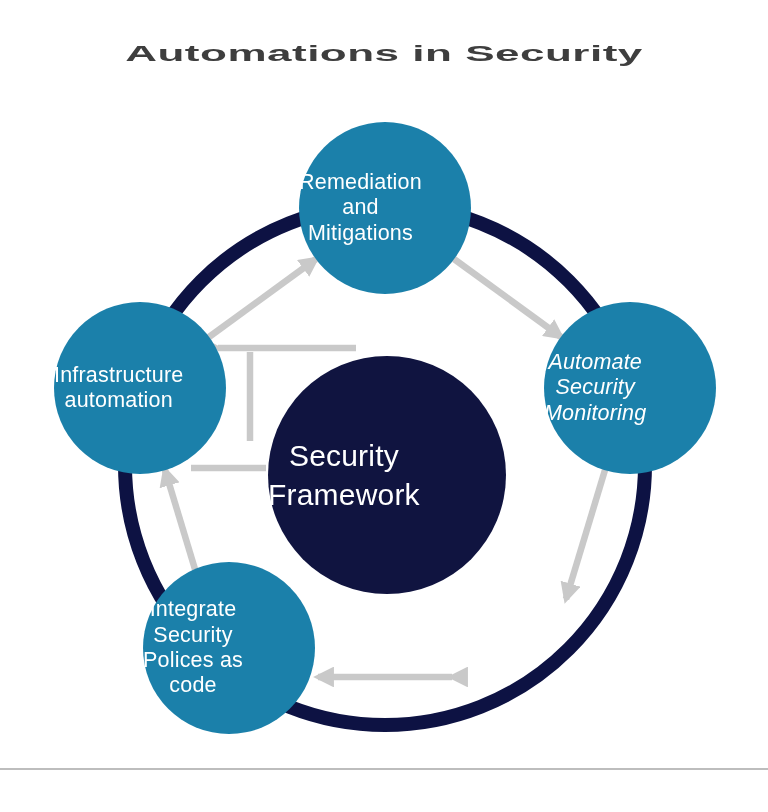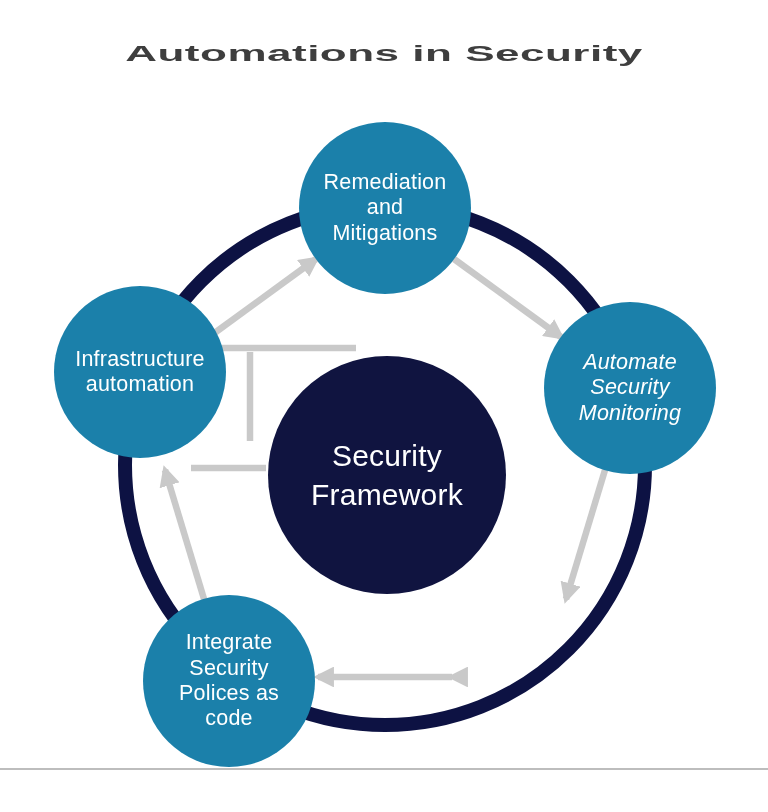--- a/index.html
+++ b/index.html
@@ -19,36 +19,36 @@
     font-family:"Liberation Sans","DejaVu Sans",sans-serif;
     overflow:hidden;
   }
   .stage{position:relative;width:714px;height:812px;background:var(--background);}
   .lines-layer{position:absolute;left:0;top:0;width:768px;height:812px;}
   .ring{fill:none;stroke:var(--ring);stroke-width:14;}
   .connector{stroke:var(--connector);stroke-width:6.5;fill:none;}
   .divider{stroke:var(--divider);stroke-width:2;opacity:.65;}
   .node{
     position:absolute;border-radius:50%;
-    display:flex;align-items:center;justify-content:center;
+    display:flex;align-items:center;justify-content:flex-start;
     text-align:center;color:var(--node-text);
   }
   .node--satellite{width:172px;height:172px;background:var(--node-fill);}
   .node--center{width:238px;height:238px;background:var(--center-fill);}
   .node-label{
     white-space:pre-line;
     font-size:21.5px;line-height:1.18;font-weight:400;
     letter-spacing:.2px;
   }
   .node--center .node-label{font-size:30px;line-height:1.3;font-weight:400;}
   .pos-top{left:299px;top:122px;}
   .pos-right{left:544px;top:302px;font-style:italic;}
   .pos-bottom-right{left:455px;top:595px;}
-  .pos-bottom-left{left:143px;top:595px;}
-  .pos-left{left:54px;top:286px;}
+  .pos-bottom-left{left:143px;top:562px;}
+  .pos-left{left:54px;top:302px;}
   .pos-center{left:268px;top:356px;}
   .title{
     position:absolute;left:0;top:28px;width:768px;
     text-align:center;
     font-size:44px;font-weight:700;letter-spacing:.5px;
     color:var(--title-color);
     transform:scaleY(.52);transform-origin:50% 50%;
   }
 </style>
 </head>

